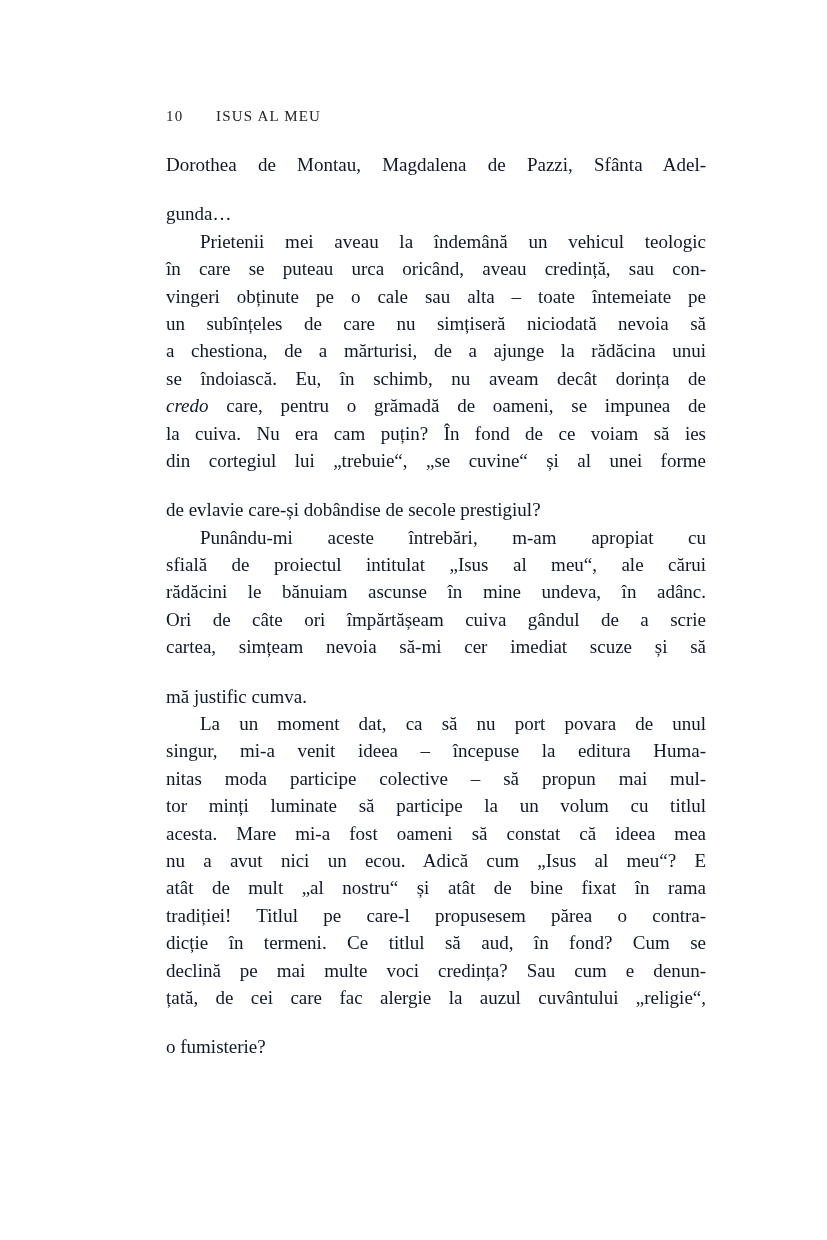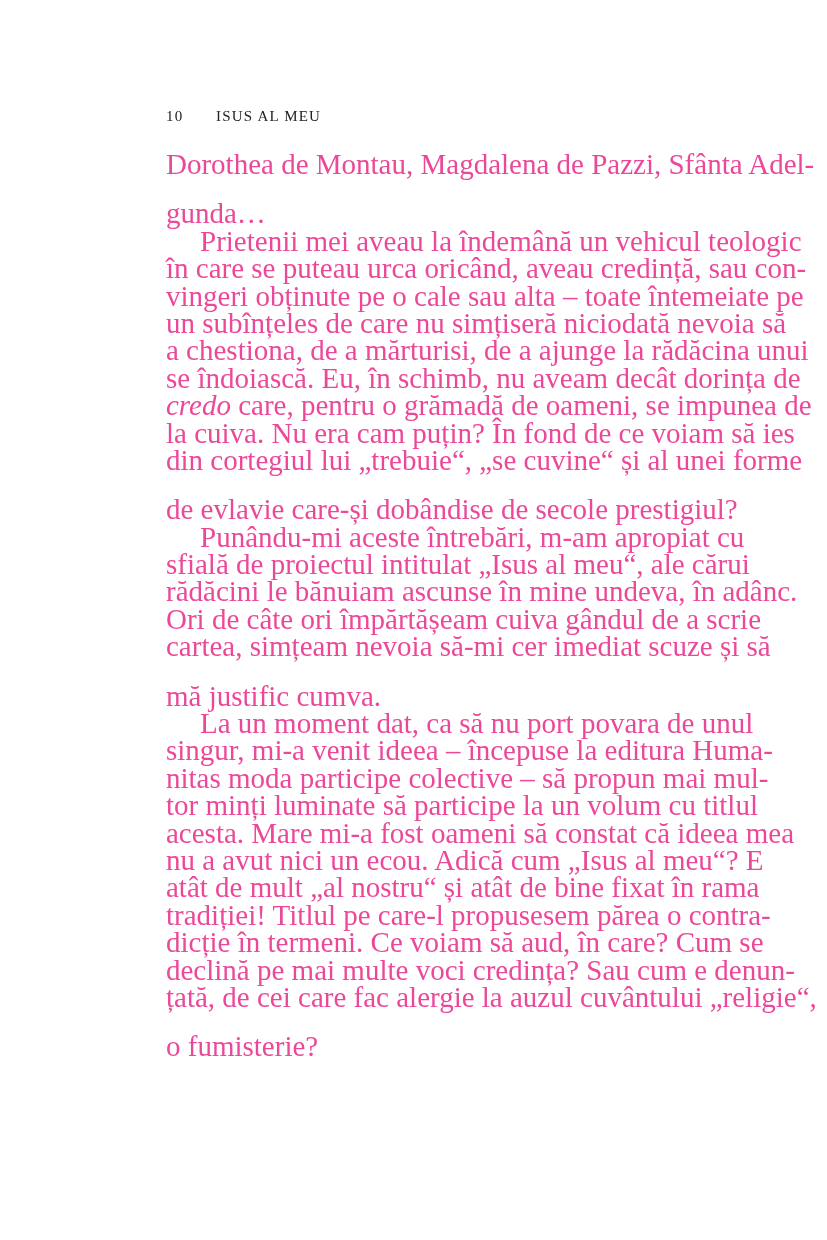--- a/index.html
+++ b/index.html
@@ -8,21 +8,21 @@
   .running-head {
     position: absolute; left: 166px; top: 108px;
     font-family: "Liberation Serif", "DejaVu Serif", serif;
     font-size: 15px; color: #222; letter-spacing: 1.2px;
     display: flex; align-items: flex-end;
   }
   .running-head .folio { width: 50px; }
   .body-text {
     position: absolute; left: 166px; top: 151px; width: 540px;
     font-family: "Liberation Serif", "DejaVu Serif", serif;
-    font-size: 29px; line-height: 27.4px; color: #ec4899;
+    font-size: 19px; line-height: 27.4px; color: #0f172a;
   }
   .line { display: block; white-space: nowrap; text-align: justify; text-align-last: justify; height: 27.4px; }
   .line.last { text-align-last: left; margin-top: 22px; }
   .line.indent { padding-left: 34px; }
   .line em { font-style: italic; }
 </style>
 </head>
 <body>
 
 <div class="page">
@@ -55,18 +55,18 @@
     <span class="line last">mă justific cumva.</span>
 
     <span class="line indent">La un moment dat, ca să nu port povara de unul</span>
     <span class="line">singur, mi-a venit ideea – începuse la editura Huma-</span>
     <span class="line">nitas moda participe colective – să propun mai mul-</span>
     <span class="line">tor minți luminate să participe la un volum cu titlul</span>
     <span class="line">acesta. Mare mi-a fost oameni să constat că ideea mea</span>
     <span class="line">nu a avut nici un ecou. Adică cum „Isus al meu“? E</span>
     <span class="line">atât de mult „al nostru“ și atât de bine fixat în rama</span>
     <span class="line">tradiției! Titlul pe care-l propusesem părea o contra-</span>
-    <span class="line">dicție în termeni. Ce voiam să aud, în care? Cum se</span>
+    <span class="line">dicție în termeni. Ce titlul să aud, în fond? Cum se</span>
     <span class="line">declină pe mai multe voci credința? Sau cum e denun-</span>
     <span class="line">țată, de cei care fac alergie la auzul cuvântului „religie“,</span>
     <span class="line last">o fumisterie?</span>
   </div>
 </div>
 
 </body></html>

